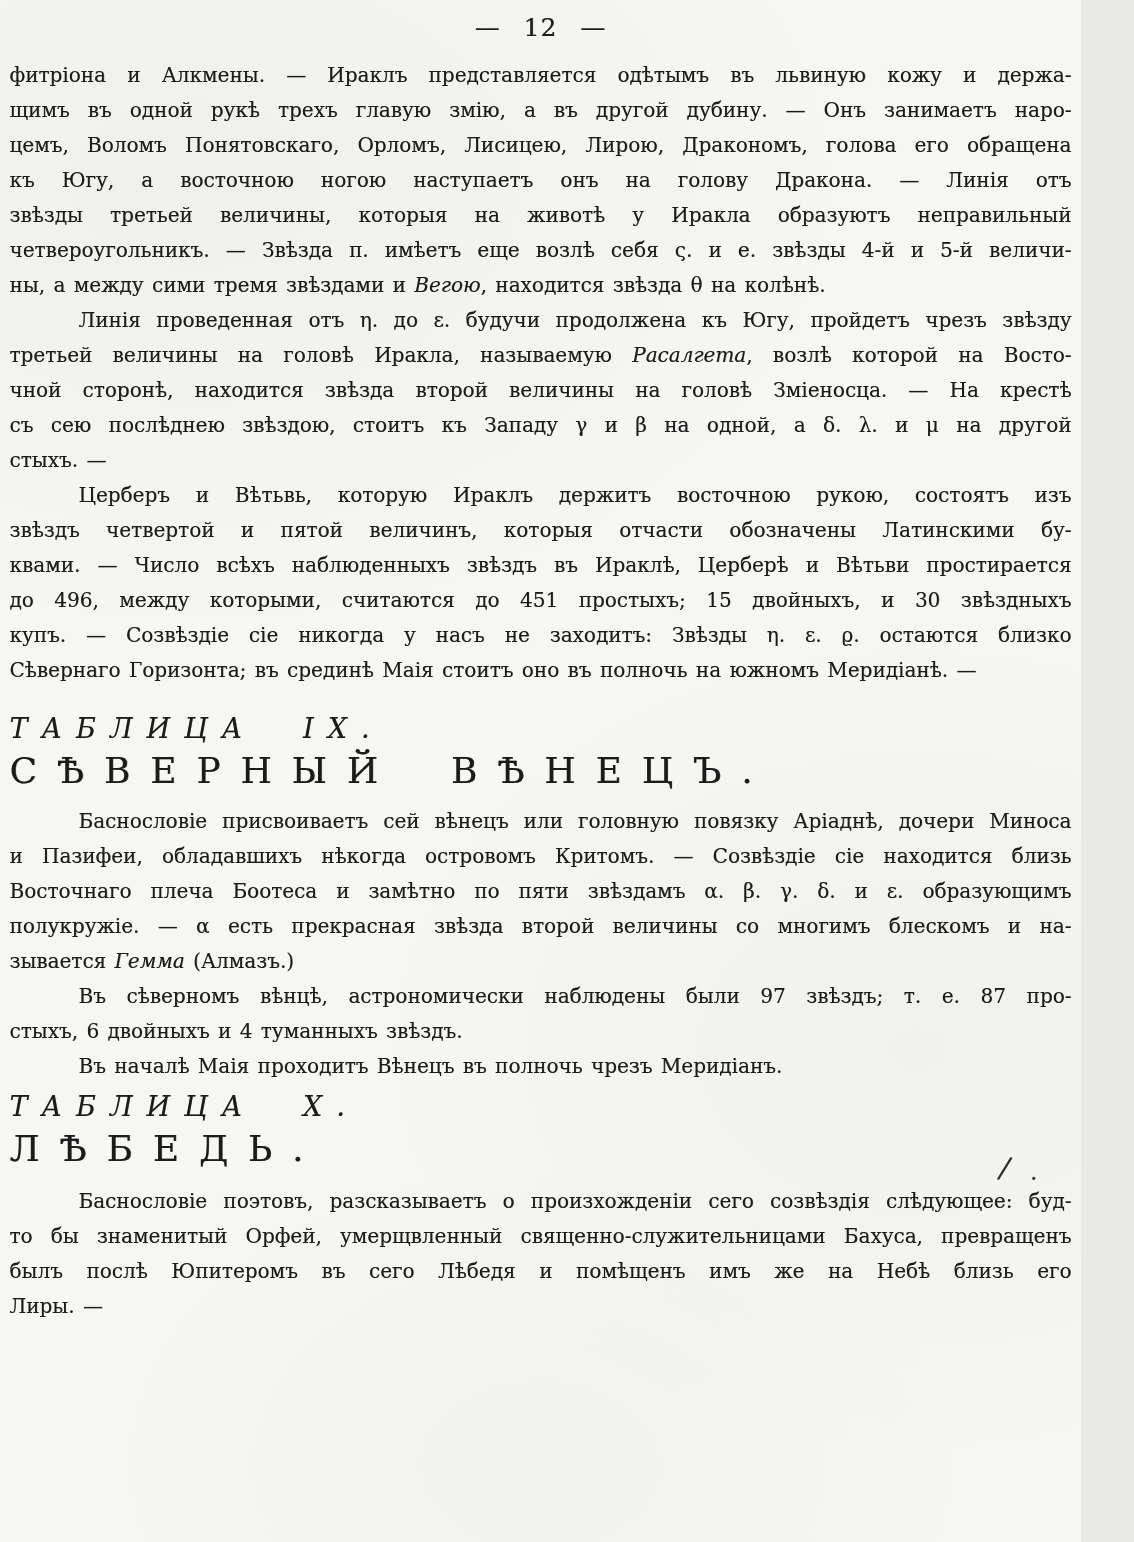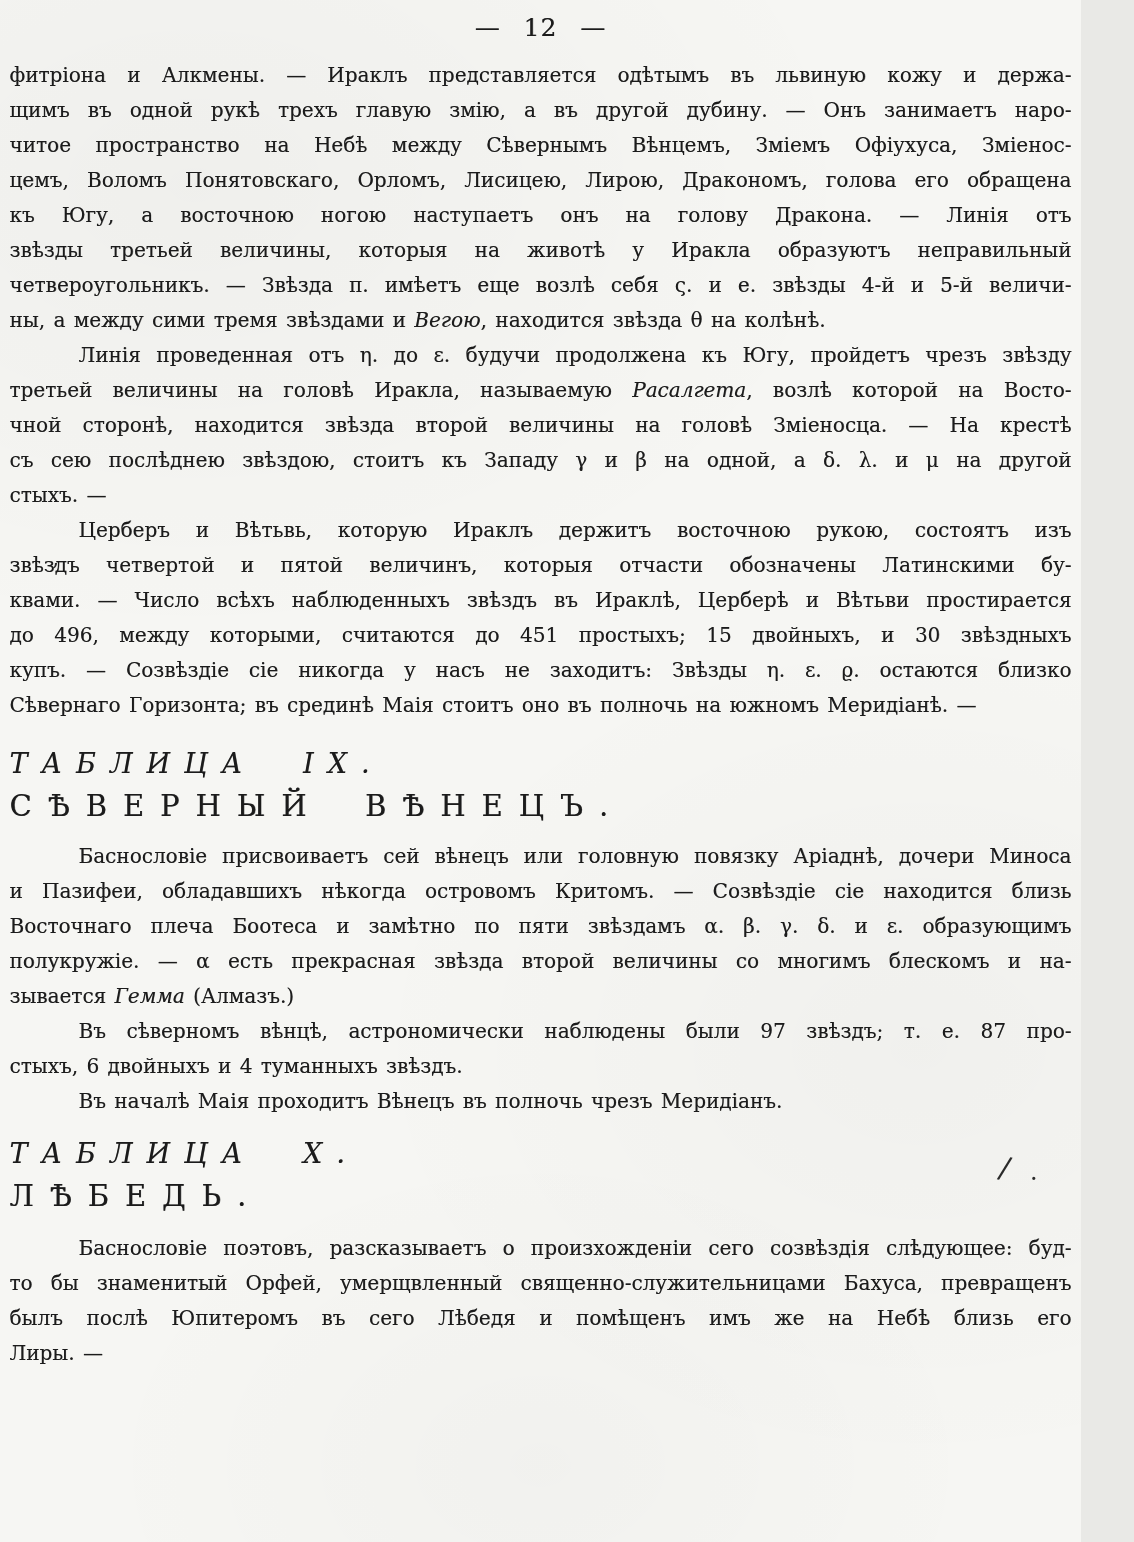--- a/index.html
+++ b/index.html
@@ -37,31 +37,31 @@
     text-align: justify;
     text-align-last: justify;
     word-spacing: 2px;
     text-shadow: 0.3px 0.3px 0 rgba(25,25,25,0.5);
     white-space: normal;
   }
   .line.lastline { text-align-last: left; }
   .line.indent { text-indent: 60px; margin-left: 9px; }
   .heading { text-align: left; }
   .heading.h9 { margin-top: 22px; margin-bottom: 10px; }
-  .heading.h10 { margin-top: 16px; margin-bottom: 12px; }
+  .heading.h10 { margin-top: 4px; margin-bottom: 12px; }
   .kicker {
     font-style: italic;
     font-size: 27px;
     line-height: 38px;
     letter-spacing: 0.52em;
     word-spacing: 0.9em;
     text-shadow: 0.3px 0.3px 0 rgba(25,25,25,0.5);
   }
   .ctitle {
-    font-size: 29px;
+    font-size: 36px;
     line-height: 46px;
     letter-spacing: 0.55em;
     word-spacing: 0.6em;
     text-shadow: 0.4px 0.4px 0 rgba(25,25,25,0.55);
   }
   .mark { position: absolute; color: #2a2a2a; }
   .mark.slash { left: 1000px; top: 1150px; font-size: 30px; transform: rotate(14deg); }
   .mark.dot { left: 1030px; top: 1165px; font-size: 24px; }
   .mark.comma { left: 52px; top: 546px; font-size: 22px; }
   .speck {
@@ -78,21 +78,20 @@
 
 <div class="page">
 
   <div class="pagenum">— 12 —</div>
 
   <div class="bodycol">
 
     <div>
       <div class="line rich">фитріона и Алкмены. — Ираклъ представляется одѣтымъ въ львиную кожу и держа-</div>
       <div class="line rich">щимъ въ одной рукѣ трехъ главую змію, а въ другой дубину. — Онъ занимаетъ наро-</div>
-      <div class="line rich">читое пространство на Небѣ между Сѣвернымъ Вѣнцемъ, Зміемъ Офіухуса, Зміенос-</div>
       <div class="line rich">цемъ, Воломъ Понятовскаго, Орломъ, Лисицею, Лирою, Дракономъ, голова его обращена</div>
       <div class="line rich">къ Югу, а восточною ногою наступаетъ онъ на голову Дракона. — Линія отъ</div>
       <div class="line rich">звѣзды третьей величины, которыя на животѣ у Иракла образуютъ неправильный</div>
       <div class="line rich">четвероугольникъ. — Звѣзда π. имѣетъ еще возлѣ себя ς. и е. звѣзды 4-й и 5-й величи-</div>
       <div class="line rich lastline">ны, а между сими тремя звѣздами и <i>Вегою</i>, находится звѣзда θ на колѣнѣ.</div>
     </div>
 
     <div>
       <div class="line rich indent">Линія проведенная отъ η. до ε. будучи продолжена къ Югу, пройдетъ чрезъ звѣзду</div>
       <div class="line rich">третьей величины на головѣ Иракла, называемую <i>Расалгета</i>, возлѣ которой на Восто-</div>

